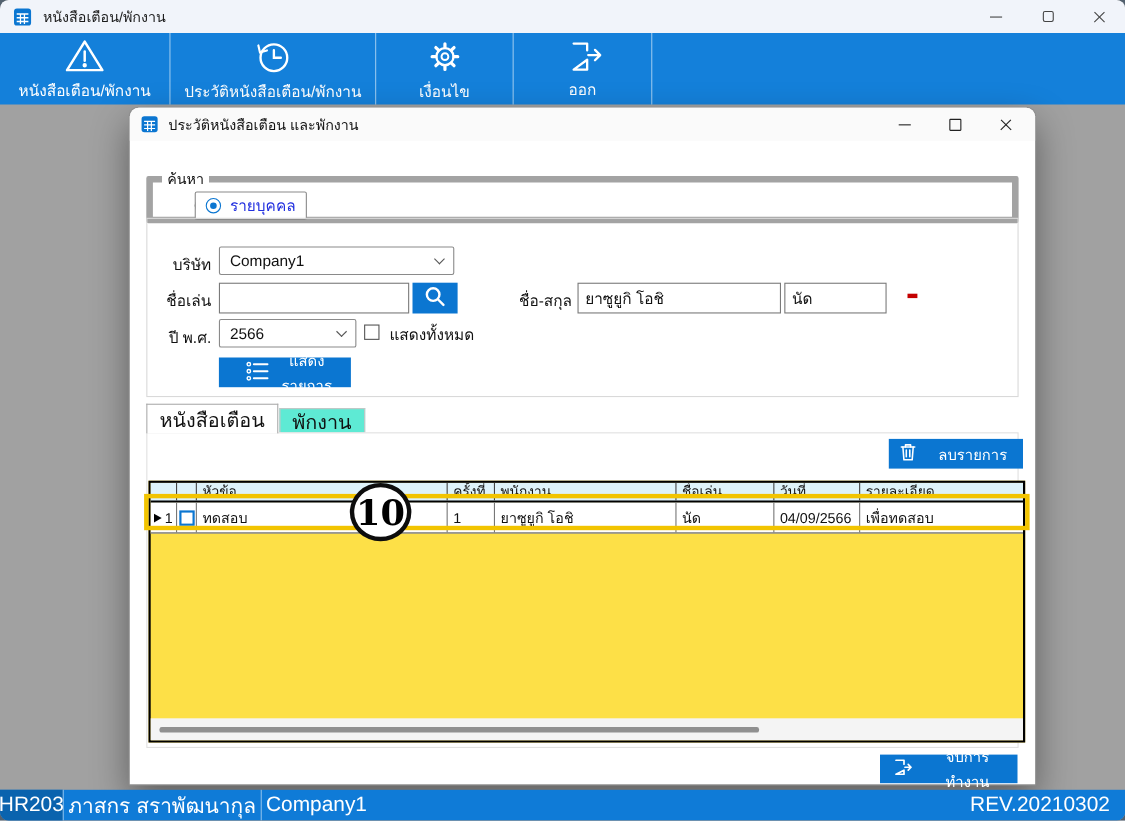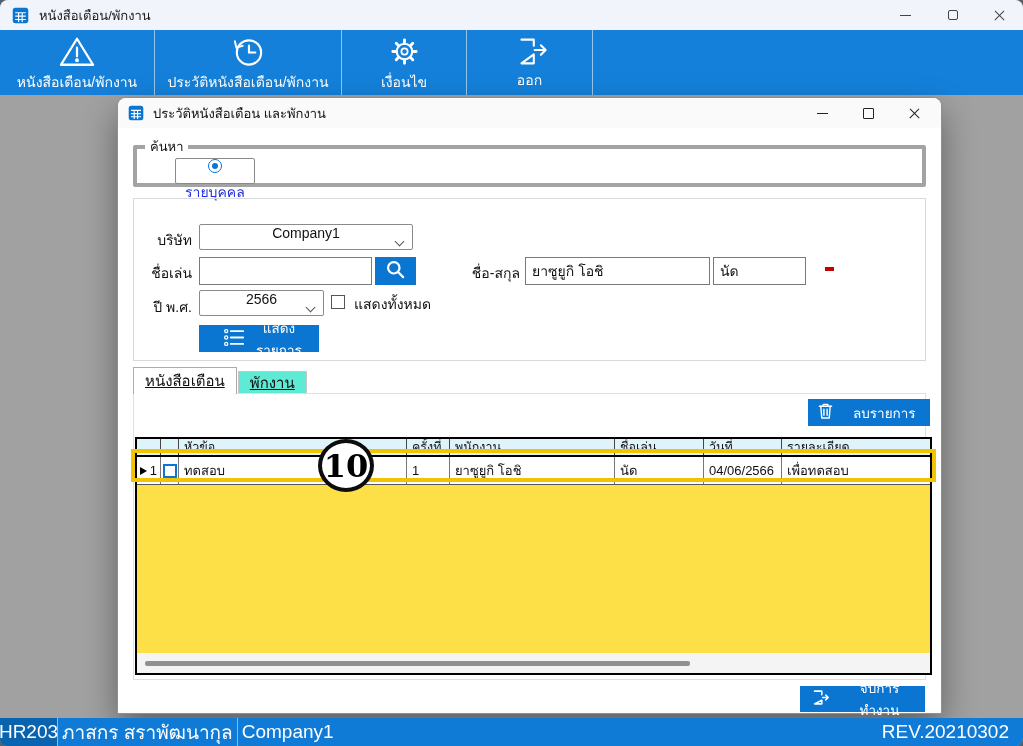--- a/index.html
+++ b/index.html
@@ -44,53 +44,53 @@
   .dlg-controls { margin-left: auto; display: flex; height: 100%; margin-right: 4px; }
   .dlg-wc { width: 46px; display: flex; align-items: center; justify-content: center; }
   .glyph-min-d { width: 11px; border-top: 1.3px solid #222; }
   .glyph-max-d { width: 11px; height: 11px; border: 1.3px solid #222; border-radius: 1px; }
   .glyph-x-d { position: relative; width: 13px; height: 13px; }
   .glyph-x-d::before, .glyph-x-d::after { content: ""; position: absolute; left: 0; top: 6px; width: 13px; height: 1.4px; background: #222; }
   .glyph-x-d::before { transform: rotate(45deg); }
   .glyph-x-d::after  { transform: rotate(-45deg); }
 
   
-  .search-group { position: absolute; left: 15px; top: 38px; width: 793px; height: 51px; border: 4px solid #a3a3a3; border-radius: 2px; }
+  .search-group { position: absolute; left: 15px; top: 54px; width: 793px; height: 51px; border: 6px solid #a3a3a3; border-radius: 2px; }
   .search-group legend { margin-left: 8px; padding: 0 5px; font-size: 13px; color: #111; }
   .radio-row { display: flex; align-items: center; gap: 46px; padding-left: 38px; margin-top: 3px; }
   .radio-opt { display: flex; align-items: center; gap: 8px; font-size: 14px; color: #111; }
   .radio { width: 14px; height: 14px; border: 1px solid #444; border-radius: 50%; position: relative; background: #fff; flex: 0 0 auto; }
   .radio.on { border-color: #0B76D1; }
   .radio.on::after { content: ""; position: absolute; inset: 3px; border-radius: 50%; background: #0B76D1; }
   .radio-opt.sel .radio-label { color: #2230DF; }
 
   
   .form-box { position: absolute; left: 15px; top: 100px; width: 793px; height: 163px; border: 1px solid #D9D9D9; }
   .f-label { position: absolute; font-size: 14px; color: #111; text-align: right; white-space: nowrap; }
   .lbl-company  { left: 6px;  width: 52px; top: 30px; }
   .lbl-nickname { left: 6px;  width: 52px; top: 63px; }
   .lbl-year     { left: 6px;  width: 52px; top: 97px; }
   .lbl-fullname { left: 330px; width: 56px; top: 63px; }
-  .sel { position: absolute; height: 26px; border: 1px solid #8A8A8A; border-radius: 2px; background: #fff; display: flex; align-items: center; padding: 0 9px; font-size: 14px; color: #111; flex-direction: column; }
+  .sel { position: absolute; height: 26px; border: 1px solid #8A8A8A; border-radius: 2px; background: #fff; display: flex; align-items: center; padding: 0 9px; font-size: 14px; color: #111; }
   .sel .chev { margin-left: auto; width: 7px; height: 7px; border-right: 1.4px solid #555; border-bottom: 1.4px solid #555; transform: rotate(45deg); margin-top: -3px; }
   .sel-company { left: 65px; top: 25px; width: 214px; }
   .sel-year    { left: 65px; top: 91px; width: 125px; }
   .txt { position: absolute; height: 28px; border: 1px solid #7a7a7a; border-radius: 0; font-size: 14px; padding: 0 6px; font-family: inherit; background: #fff; color: #111; outline: none; }
   .in-nickname  { left: 65px;  top: 58px; width: 173px; }
   .in-fullname  { left: 391px; top: 58px; width: 185px; }
   .in-nickname2 { left: 579px; top: 58px; width: 93px; }
   .search-btn { position: absolute; left: 241px; top: 58px; width: 41px; height: 28px; background: #0B76D1; border: none; display: flex; align-items: center; justify-content: center; cursor: pointer; }
   .cb { position: absolute; left: 197px; top: 96px; width: 14px; height: 14px; border: 1px solid #555; background: #fff; }
   .cb-label { position: absolute; left: 220px; top: 94px; font-size: 14px; color: #111; }
   .show-list-btn { position: absolute; left: 65px; top: 126px; width: 120px; height: 27px; background: #0B76D1; color: #fff; border: none; display: flex; align-items: center; gap: 11px; padding: 0 24px; font-size: 13.5px; cursor: pointer; }
   .err-dash { position: absolute; left: 691px; top: 68px; width: 9px; height: 4px; background: #C40000; }
 
   
   .tabs { position: absolute; left: 15px; top: 269px; display: flex; align-items: flex-end; height: 27px; }
-  .tab { border: 1px solid #ACACAC; border-bottom: none; padding: 0 11px; font-size: 15px; display: flex; align-items: center; color: #111; cursor: default; text-decoration: underline; }
+  .tab { border: 1px solid #ACACAC; border-bottom: none; padding: 0 11px; font-size: 18px; display: flex; align-items: center; color: #111; cursor: default; }
   .tab.active { height: 27px; background: #fff; position: relative; z-index: 2; }
   .tab.inactive { height: 23px; background: #5eead4; border-color: #C6C6C6; margin-left: 1px; }
   .tab-panel { position: absolute; left: 15px; top: 295px; width: 793px; height: 287px; border: 1px solid #E0E0E0; background: #fff; }
 
   .blue-btn { background: #0B76D1; color: #fff; border: none; display: flex; align-items: center; padding: 0 10px; cursor: pointer; font-size: 13.5px; font-family: inherit; }
   .delete-btn { position: absolute; left: 690px; top: 301px; width: 122px; height: 27px; gap: 20px; z-index: 3; }
   .finish-btn { position: absolute; left: 682px; top: 588px; width: 125px; height: 26px; gap: 14px; }
 
   
   .table { position: absolute; left: 17px; top: 339px; width: 797px; height: 238px; border: 2px solid #000; background: #fde047; z-index: 2; }
@@ -304,21 +304,21 @@
           <span class="tri"></span>
           <span>1</span>
         </div>
         <div class="td td-chk">
           <span class="rowchk"></span>
         </div>
         <div class="td">ทดสอบ</div>
         <div class="td">1</div>
         <div class="td">ยาซูยูกิ โอชิ</div>
         <div class="td">นัด</div>
-        <div class="td">04/06/2566</div>
+        <div class="td">04/09/2566</div>
         <div class="td">เพื่อทดสอบ</div>
       </div>
       <div class="hscroll">
         <div class="hthumb"></div>
       </div>
     </div>
 
     <div class="anno-box"></div>
     <div class="anno-ellipse">10</div>
 

